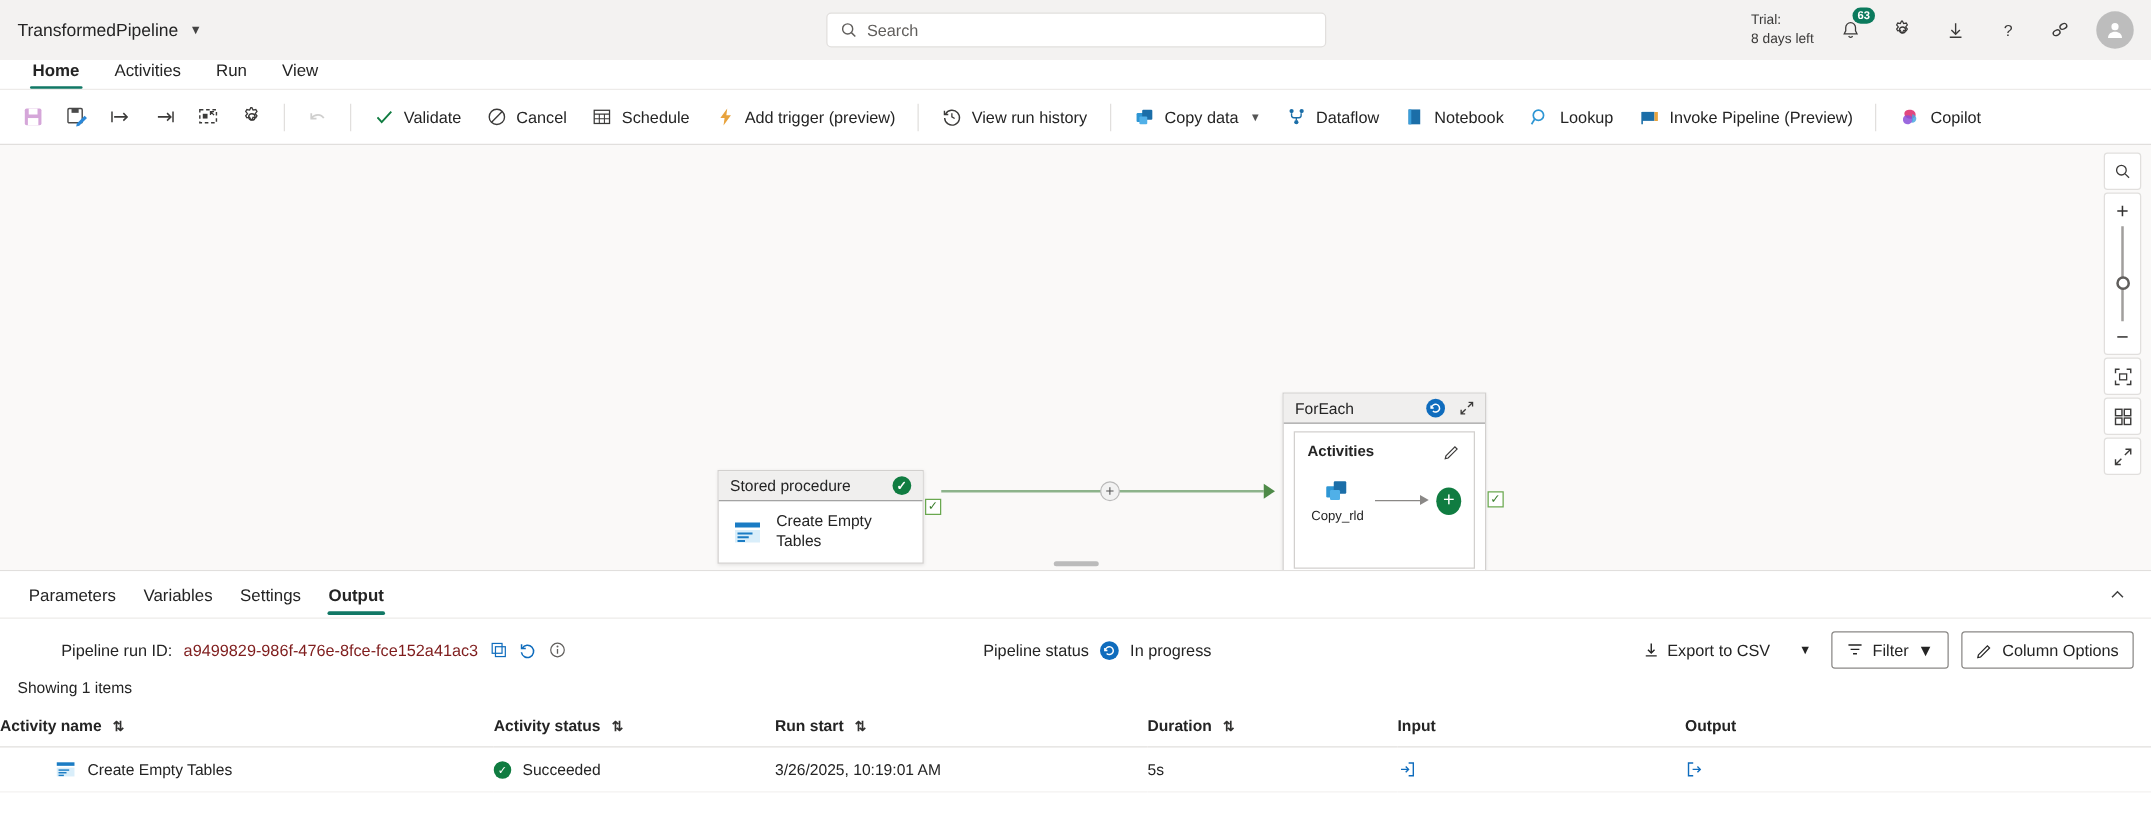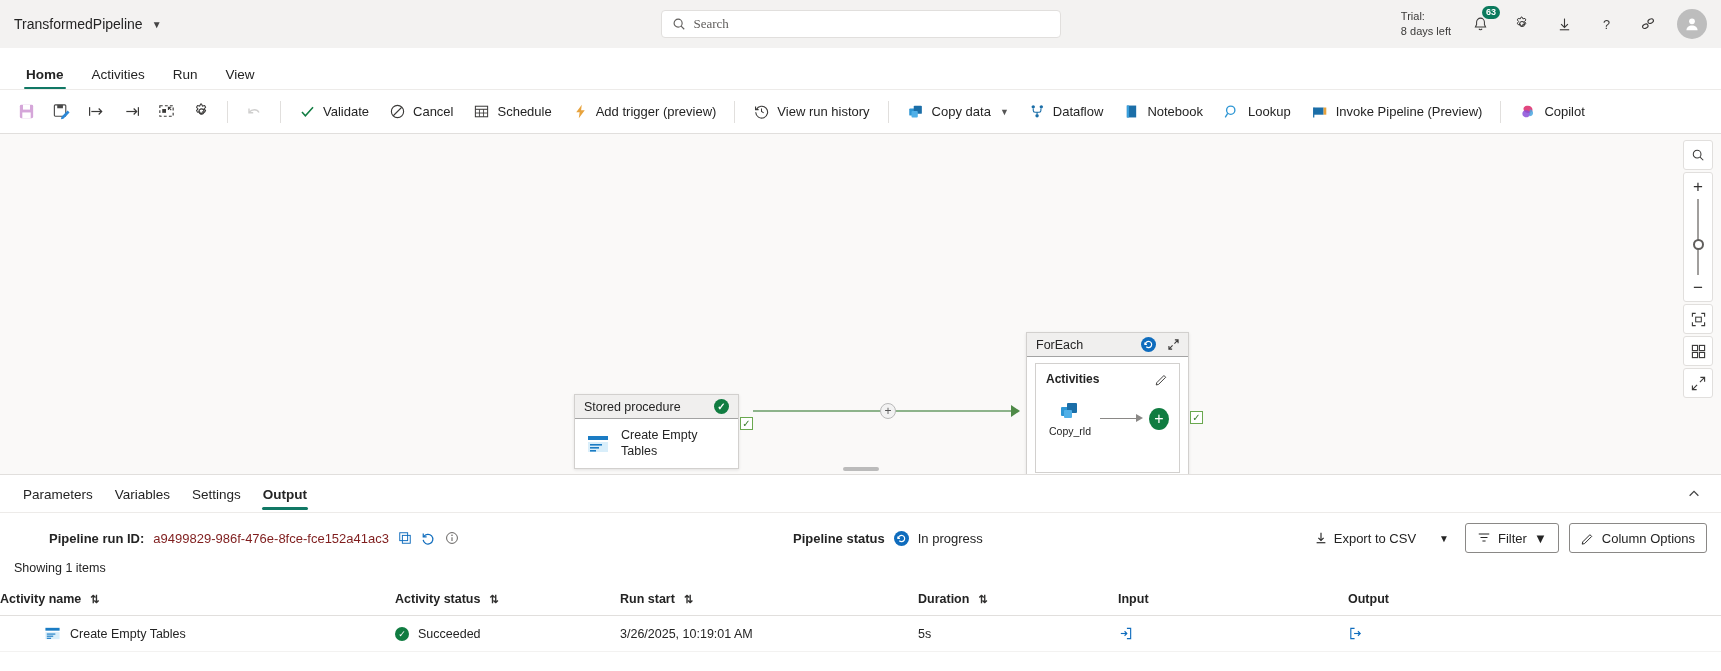--- a/index.html
+++ b/index.html
@@ -21,21 +21,21 @@
   .topbar-left { display: flex; align-items: center; }
 
   .searchbox {
     position: absolute; left: 50%; transform: translateX(-50%);
     width: 400px; height: 28px; background: #fff;
     border: 1px solid #e1dfdd; border-radius: 4px;
     display: flex; align-items: center; padding: 0 10px; gap: 8px;
   }
   .searchbox input {
     border: none; outline: none; font-size: 13px;
-    font-family: Liberation Serif, serif;
+    font-family: Liberation Sans, sans-serif;
     color: #ec4899; background: transparent; width: 100%;
   }
   .searchbox input::placeholder { color: #605e5c; }
 
   .topbar-right {
     margin-left: auto; display: flex; align-items: center; gap: 16px;
   }
   .trial { font-size: 11px; color: #3b3a39; line-height: 1.35; text-align: left; }
   .tb-icon {
     width: 26px; height: 26px; display: flex;
@@ -49,21 +49,21 @@
     text-align: center; line-height: 11px; font-weight: 600; margin-left: 28px;
   }
   .avatar {
     width: 30px; height: 30px; border-radius: 50%;
     background: #bdbdbd; display: flex;
     align-items: center; justify-content: center; color: #fff;
   }
 
   
   .ribbon-tabs {
-    height: 42px; background: #fff; display: flex;
+    height: 24px; background: #fff; display: flex;
     align-items: flex-end; padding: 0 14px; gap: 4px;
     border-bottom: 1px solid #edebe9;
   }
   .rtab {
     padding: 4px 12px 7px; font-size: 13.5px;
     color: #242424; cursor: pointer; position: relative;
   }
   .rtab.active { font-weight: 700; }
   .rtab.active::after {
     content: ""; position: absolute; left: 10px; right: 10px;
@@ -189,21 +189,21 @@
   }
   .collapse-btn {
     margin-left: auto; color: #424242; cursor: pointer;
     font-size: 13px; padding: 4px 6px;
   }
 
   .runrow {
     display: flex; align-items: center;
     padding: 10px 14px 6px; gap: 9px; font-size: 13px;
   }
-  .lbl-bold { font-weight: 700; padding-left: 35px; }
+  .lbl-bold { font-weight: 400; padding-left: 35px; }
   .runid { color: #7f1d1d; }
   .mini-icon { color: #0f6cbd; cursor: pointer; display: inline-flex; }
   .mini-icon.grey { color: #605e5c; }
   .runrow .status-group {
     margin-left: 290px; display: flex; align-items: center; gap: 9px;
   }
   .runrow .right-actions {
     margin-left: auto; display: flex; align-items: center; gap: 10px;
   }
   .linkbtn {

